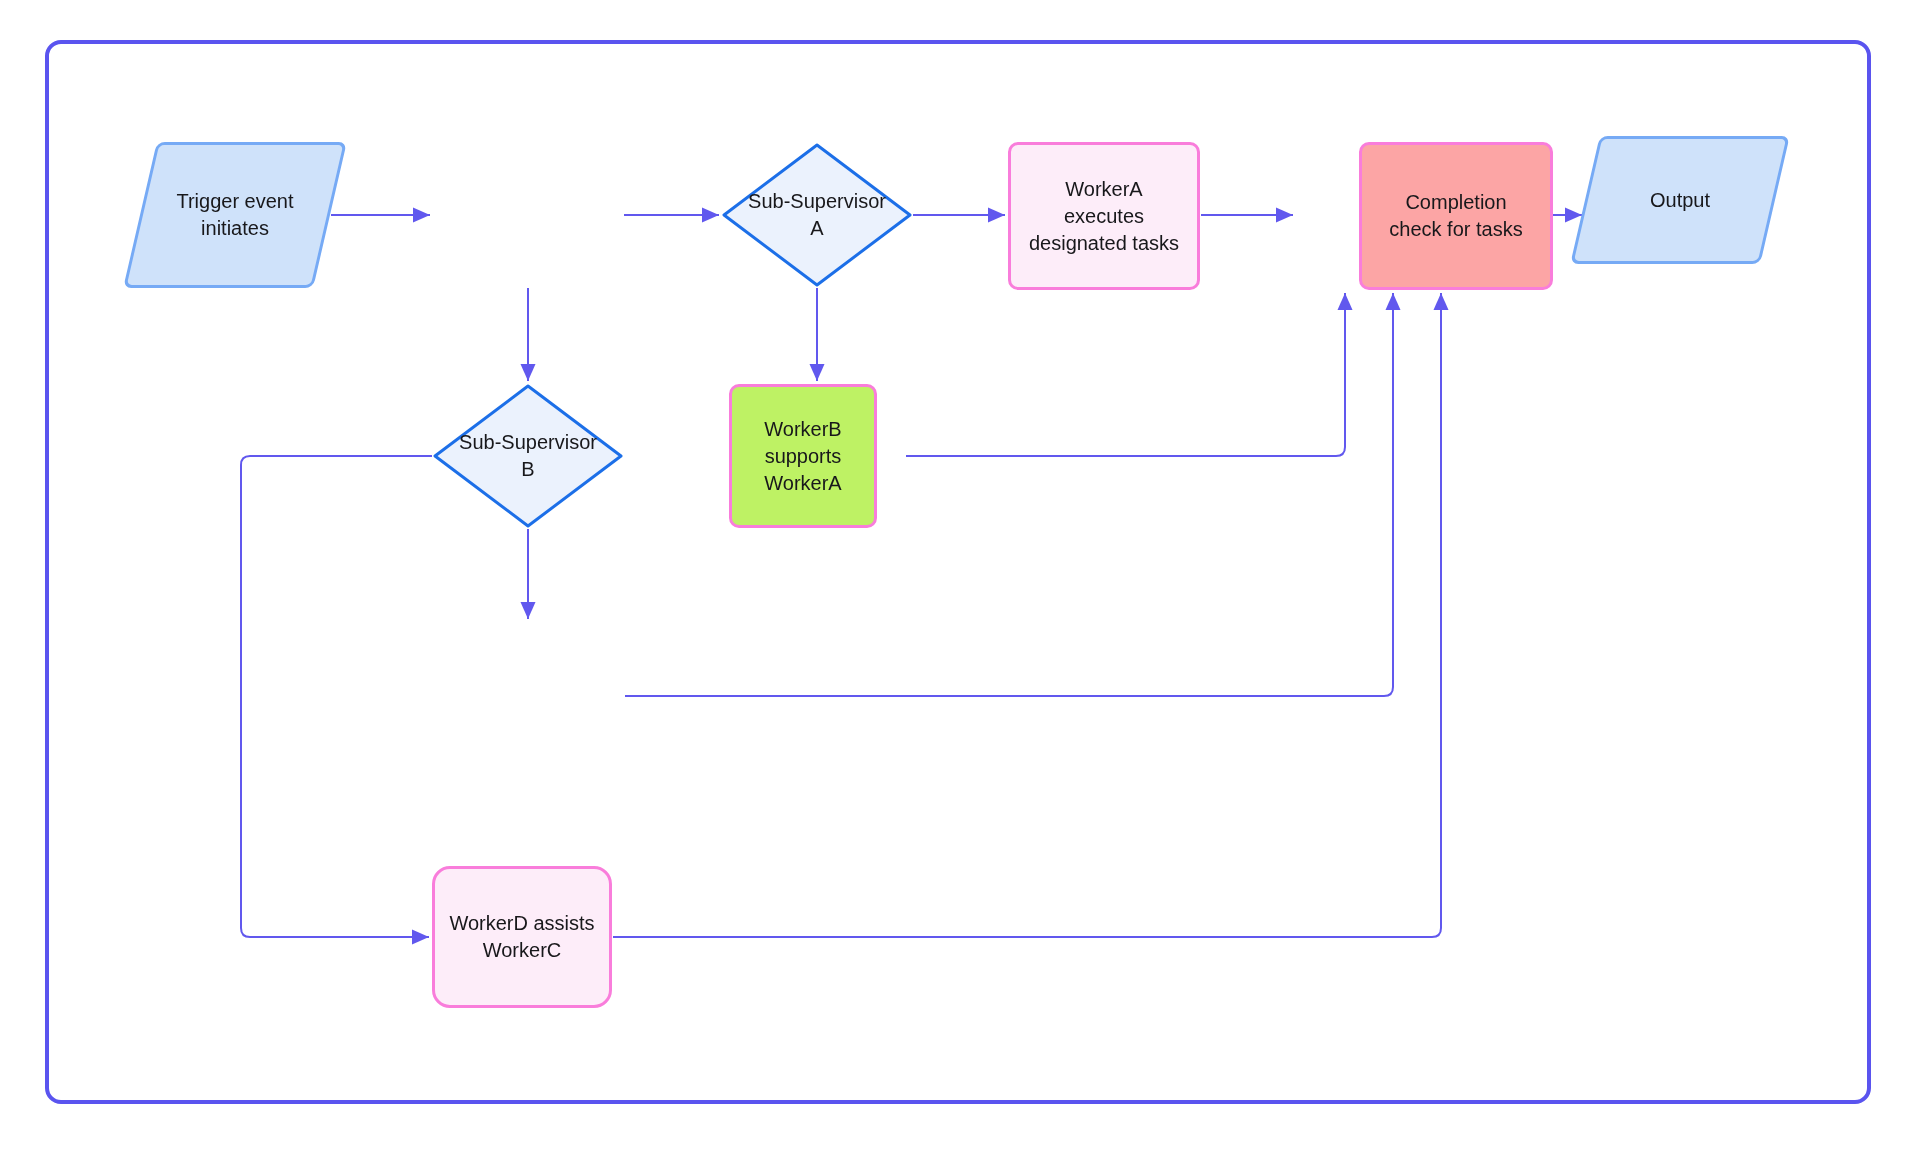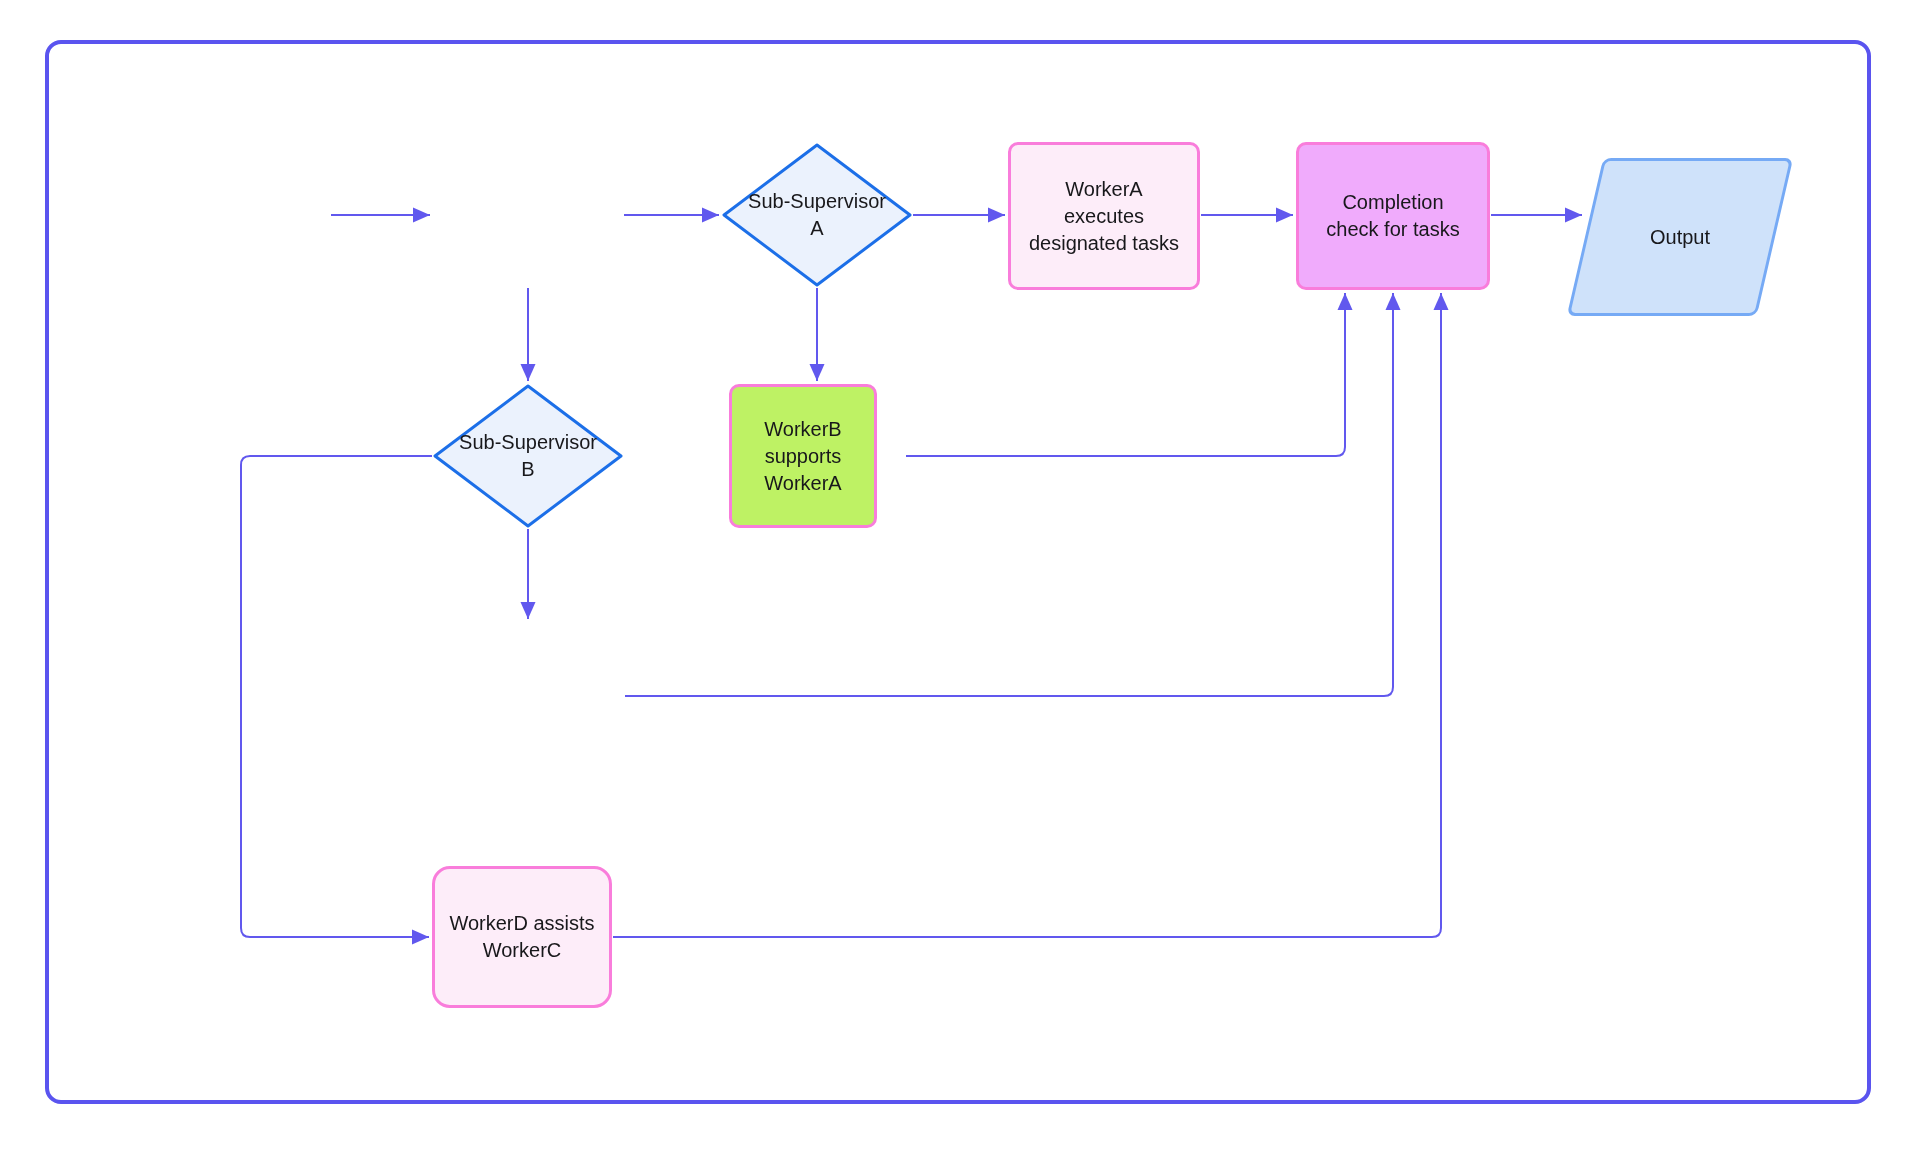--- a/index.html
+++ b/index.html
@@ -50,37 +50,42 @@
       <path d="M432,456 L250,456 Q241,456 241,465 L241,928 Q241,937 250,937 L429,937" fill="none" stroke="#6158ee" stroke-width="2"></path>
       <polygon points="429,937 412,929.5 412,944.5" fill="#6158ee"></polygon>
       <path d="M906,456 L1336,456 Q1345,456 1345,447 L1345,293" fill="none" stroke="#6158ee" stroke-width="2"></path>
       <polygon points="1345,293 1337.5,310 1352.5,310" fill="#6158ee"></polygon>
       <path d="M625,696 L1384,696 Q1393,696 1393,687 L1393,293" fill="none" stroke="#6158ee" stroke-width="2"></path>
       <polygon points="1393,293 1385.5,310 1400.5,310" fill="#6158ee"></polygon>
       <path d="M613,937 L1432,937 Q1441,937 1441,928 L1441,293" fill="none" stroke="#6158ee" stroke-width="2"></path>
       <polygon points="1441,293 1433.5,310 1448.5,310" fill="#6158ee"></polygon>
     </svg>
 
+<div class="node parallelogram" style="left: 140px; top: 142px; width: 190px; height: 146px;">
+      <div class="para-shape" style="background: rgb(207, 226, 250); border-color: rgb(118, 170, 245);"></div>
+      <span class="node-label">Trigger event
+initiates</span>
+    </div>
     <div class="node diamond" style="left: 722px; top: 143px; width: 190px; height: 144px;">
       <svg width="190" height="144">
         <polygon points="95,2 188,72 95,142 2,72" fill="#ebf2fd" stroke="#1c6fe8" stroke-width="3" stroke-linejoin="round"></polygon>
       </svg>
       <span class="node-label">Sub-Supervisor
 A</span>
     </div>
     <div class="node rect" style="left: 1008px; top: 142px; width: 192px; height: 148px; background: rgb(253, 237, 249); border-color: rgb(249, 125, 219);">
       <span class="node-label">WorkerA
 executes
 designated tasks</span>
     </div>
-    <div class="node rect" style="left: 1296px; top: 142px; width: 194px; height: 148px; background: #f0abfc; border-color: rgb(249, 125, 219);">
+    <div class="node rect" style="left: 1359px; top: 142px; width: 194px; height: 148px; background: #fca5a5; border-color: rgb(249, 125, 219);">
       <span class="node-label">Completion
 check for tasks</span>
     </div>
-    <div class="node parallelogram" style="left: 1585px; top: 158px; width: 190px; height: 158px;">
+    <div class="node parallelogram" style="left: 1585px; top: 136px; width: 190px; height: 128px;">
       <div class="para-shape" style="background: rgb(207, 226, 250); border-color: rgb(118, 170, 245);"></div>
       <span class="node-label">Output</span>
     </div>
     <div class="node diamond" style="left: 433px; top: 384px; width: 190px; height: 144px;">
       <svg width="190" height="144">
         <polygon points="95,2 188,72 95,142 2,72" fill="#ebf2fd" stroke="#1c6fe8" stroke-width="3" stroke-linejoin="round"></polygon>
       </svg>
       <span class="node-label">Sub-Supervisor
 B</span>
     </div>

